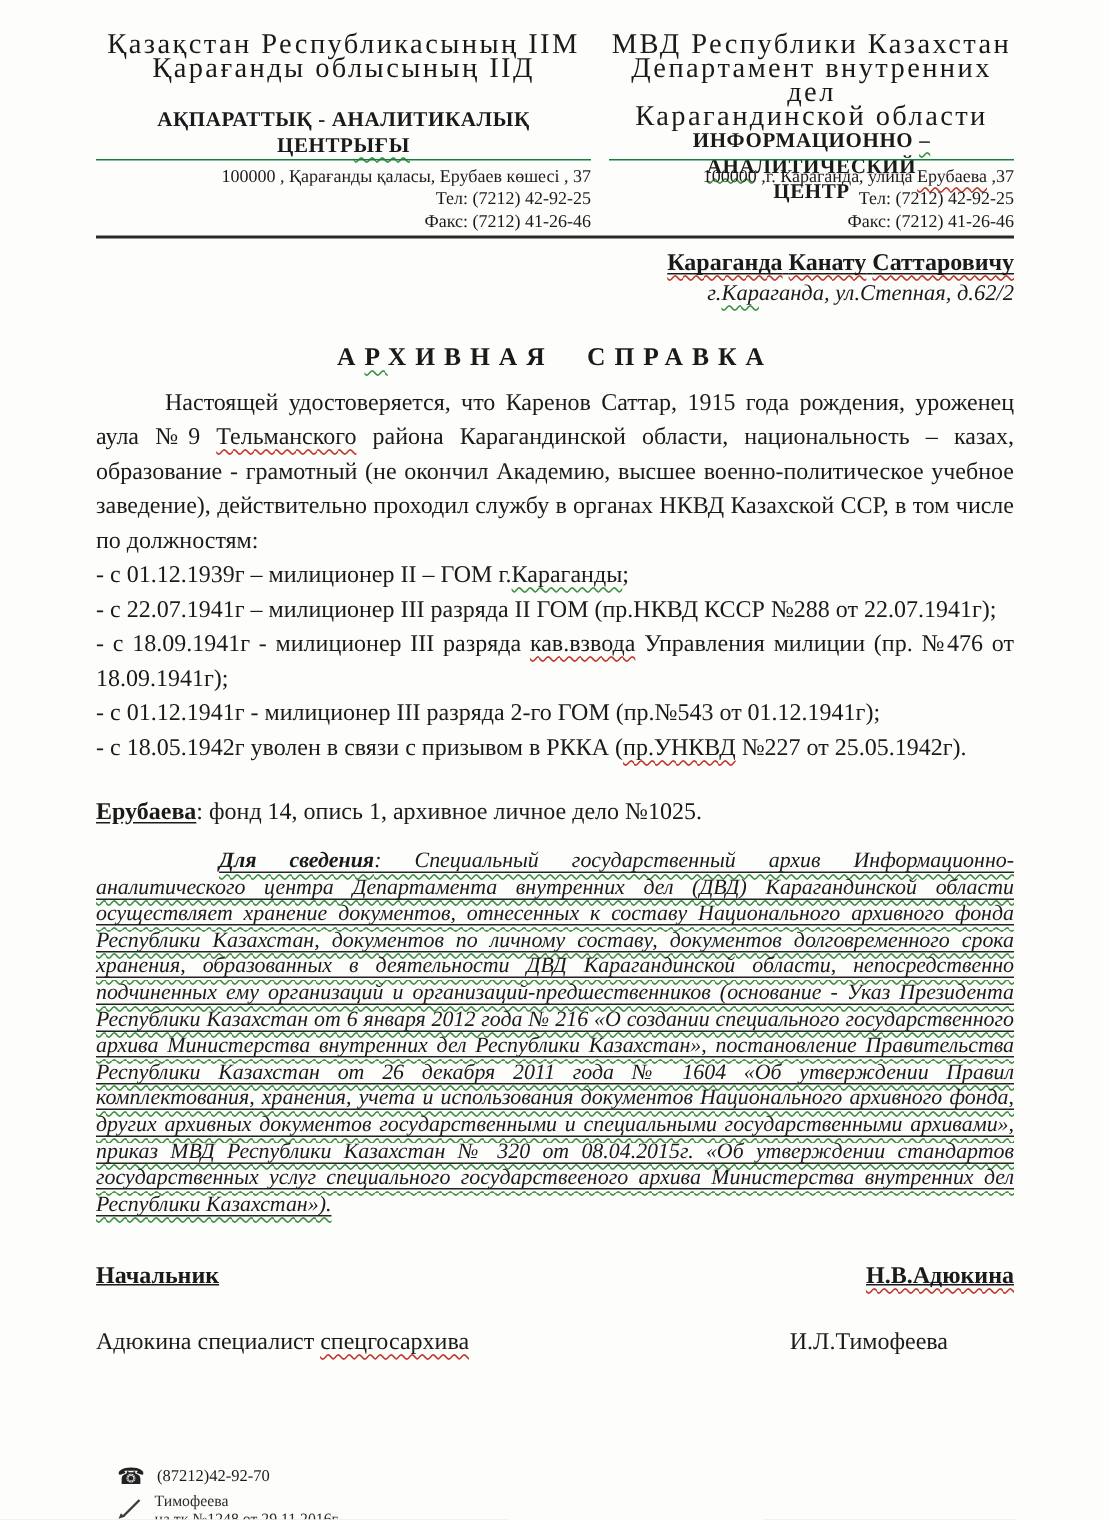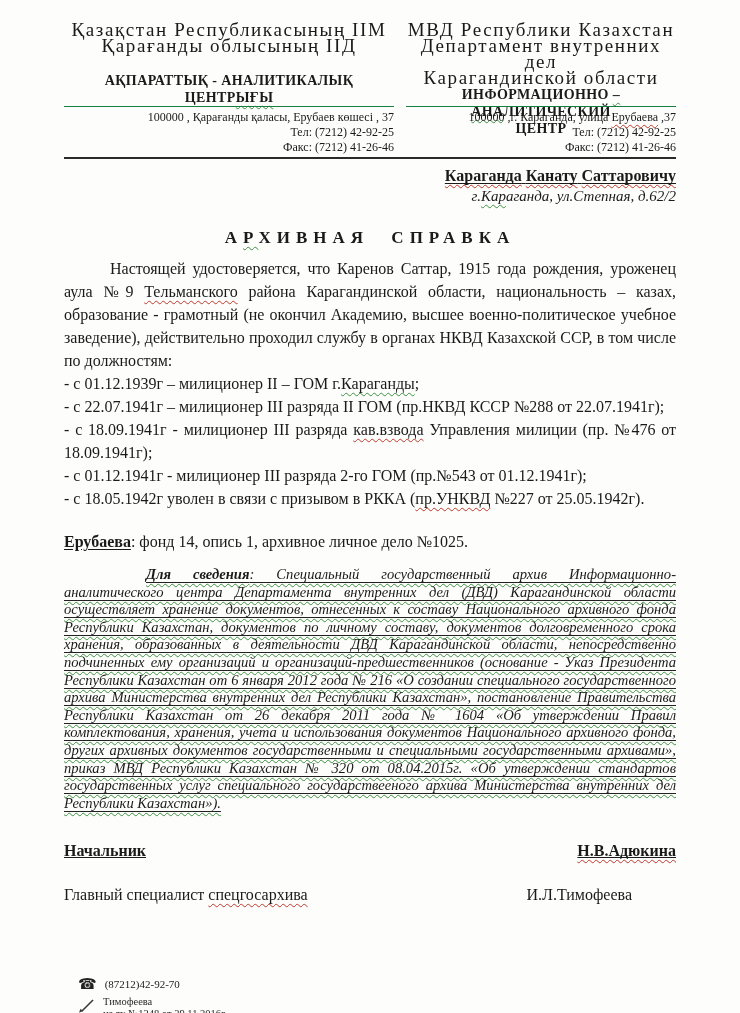--- a/index.html
+++ b/index.html
@@ -132,21 +132,21 @@
 
   <div class="note">
     <span class="solid"><span class="wavy"><span class="lbl">Для сведения</span><span>: Специальный государственный архив Информационно-аналитического центра Департамента внутренних дел (ДВД) Карагандинской области осуществляет хранение документов, отнесенных к составу Национального архивного фонда Республики Казахстан, документов по личному составу, документов долговременного срока хранения, образованных в деятельности ДВД Карагандинской области, непосредственно подчиненных ему организаций и организаций-предшественников (основание - Указ Президента Республики Казахстан от 6 января 2012 года № 216 «О создании специального государственного архива Министерства внутренних дел Республики Казахстан», постановление Правительства Республики Казахстан от 26 декабря 2011 года № 1604 «Об утверждении Правил комплектования, хранения, учета и использования документов Национального архивного фонда, других архивных документов государственными и специальными государственными архивами», приказ МВД Республики Казахстан № 320 от 08.04.2015г. «Об утверждении стандартов государственных услуг  специального государствееного архива Министерства внутренних дел Республики Казахстан»).</span></span></span>
   </div>
 
   <div class="sig sig1">
     <span>Начальник</span>
     <span class="sig-name"><span class="sq-red">Н.В.Адюкина</span></span>
   </div>
   <div class="sig sig2">
-    <span><span>Главный специалист </span><span class="sq-red">спецгосархива</span></span>
+    <span><span>Адюкина специалист </span><span class="sq-red">спецгосархива</span></span>
     <span class="sig-name">И.Л.Тимофеева</span>
   </div>
 
   <div class="footer">
     <div class="f-row">
       <span class="f-phone-icon">☎</span>
       <span>(87212)42-92-70</span>
     </div>
     <div class="f-row f-pen">
       <span><svg width="17" height="15" viewBox="0 0 17 15">

